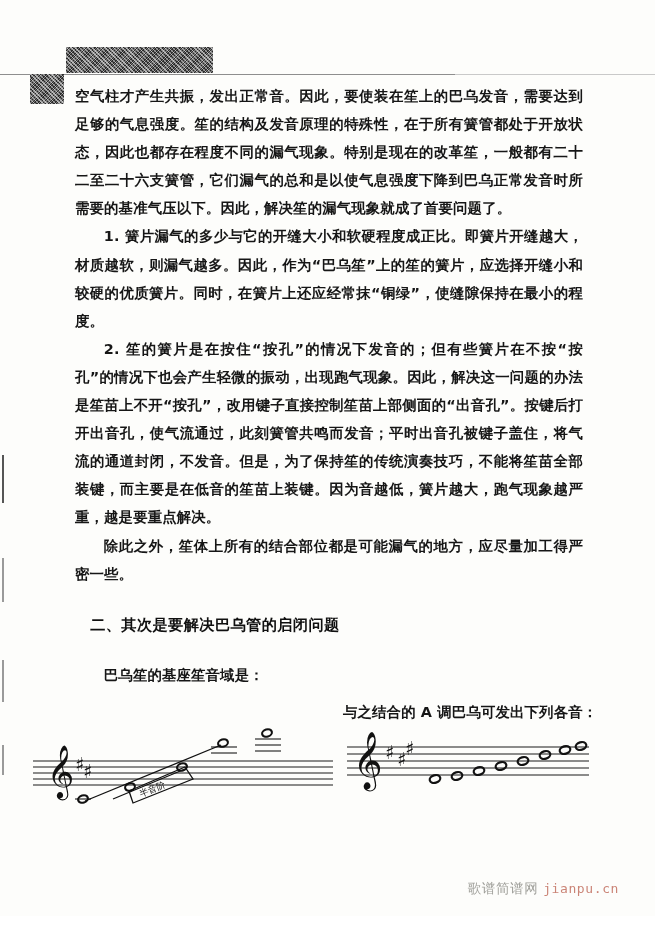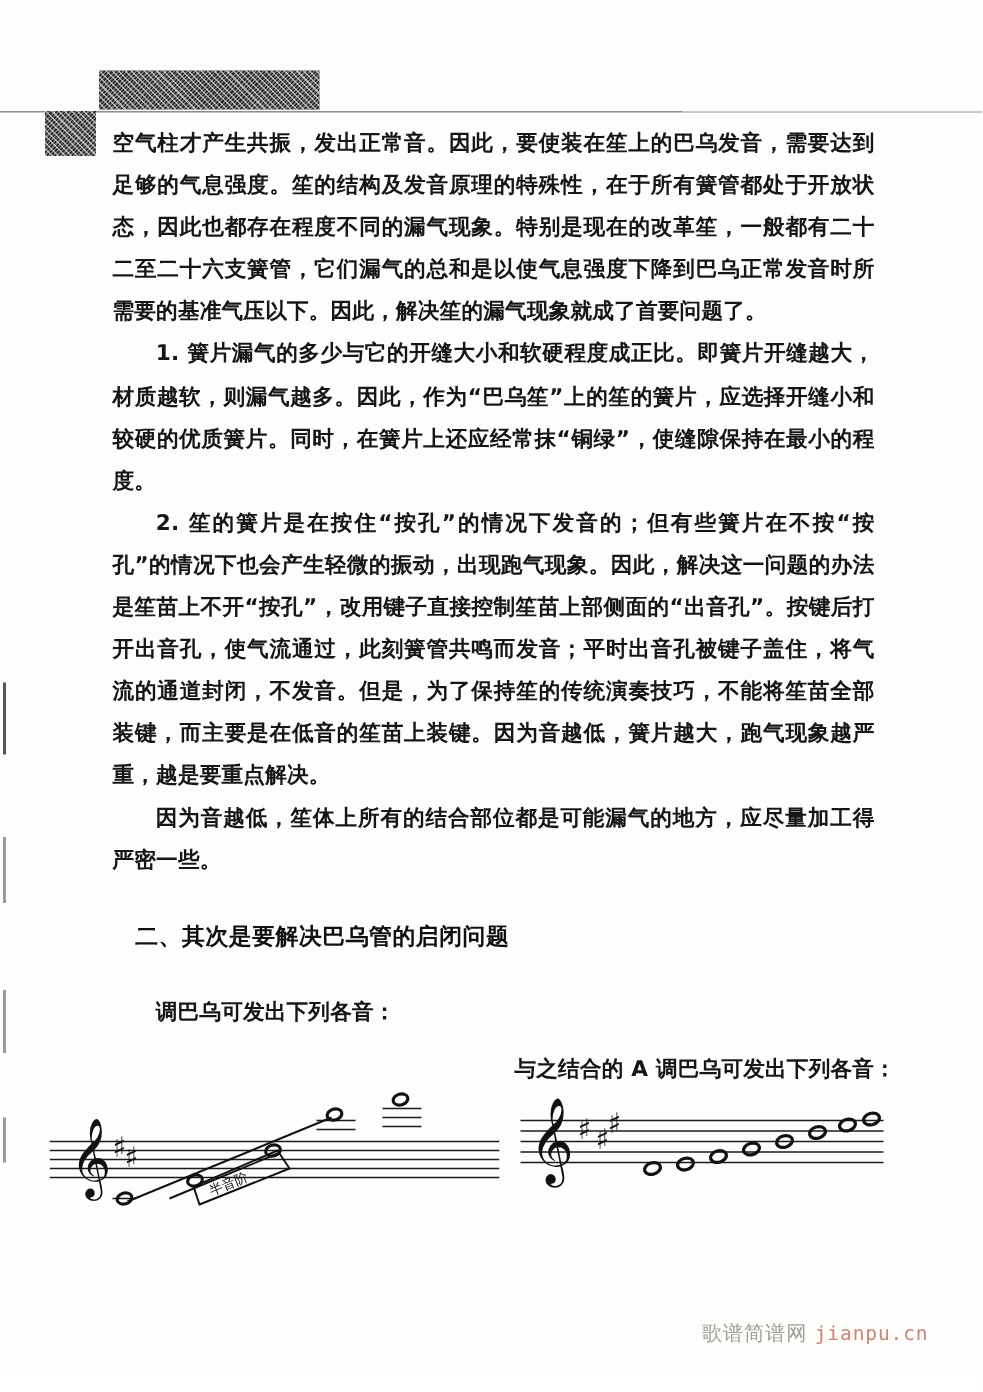--- a/index.html
+++ b/index.html
@@ -76,21 +76,20 @@
   p.indent { text-indent: 2em; }
 
   h2.heading {
     margin: 25px 0 15px 0;
     font-size: 15.2px;
     line-height: 24px;
     font-weight: 700;
     color: #101010;
     text-indent: 1em;
     letter-spacing: .4px;
-    font-family: Liberation Serif, serif;
   }
 
   .gap-sm { height: 9px; }
 
   
   .figure-row {
     position: relative;
     height: 108px;
     margin-top: 14px;
   }
@@ -136,29 +135,29 @@
   <div class="edge-mark edge-4"></div>
 
   <div class="content">
 
     <p class="para">空气柱才产生共振，发出正常音。因此，要使装在笙上的巴乌发音，需要达到足够的气息强度。笙的结构及发音原理的特殊性，在于所有簧管都处于开放状态，因此也都存在程度不同的漏气现象。特别是现在的改革笙，一般都有二十二至二十六支簧管，它们漏气的总和是以使气息强度下降到巴乌正常发音时所需要的基准气压以下。因此，解决笙的漏气现象就成了首要问题了。</p>
 
     <p class="para indent">1. 簧片漏气的多少与它的开缝大小和软硬程度成正比。即簧片开缝越大，材质越软，则漏气越多。因此，作为“巴乌笙”上的笙的簧片，应选择开缝小和较硬的优质簧片。同时，在簧片上还应经常抹“铜绿”，使缝隙保持在最小的程度。</p>
 
     <p class="para indent">2. 笙的簧片是在按住“按孔”的情况下发音的；但有些簧片在不按“按孔”的情况下也会产生轻微的振动，出现跑气现象。因此，解决这一问题的办法是笙苗上不开“按孔”，改用键子直接控制笙苗上部侧面的“出音孔”。按键后打开出音孔，使气流通过，此刻簧管共鸣而发音；平时出音孔被键子盖住，将气流的通道封闭，不发音。但是，为了保持笙的传统演奏技巧，不能将笙苗全部装键，而主要是在低音的笙苗上装键。因为音越低，簧片越大，跑气现象越严重，越是要重点解决。</p>
 
-    <p class="para indent">因为音越低，笙体上所有的结合部位都是可能漏气的地方，应尽量加工得严密一些。</p>
+    <p class="para indent">除此之外，笙体上所有的结合部位都是可能漏气的地方，应尽量加工得严密一些。</p>
 
     <h2 class="heading">二、其次是要解决巴乌管的启闭问题</h2>
 
 
 
     <div class="gap-sm"></div>
 
-    <p class="para indent">调巴乌可发出下列各音：</p>
+    <p class="para indent">巴乌笙的基座笙音域是：</p>
 
     <div class="figure-row">
 
       <div class="caption-right">与之结合的 A 调巴乌可发出下列各音：</div>
 
       <svg class="staff-left" viewBox="0 0 300 86">
         <g stroke="#1b1b1b" stroke-width="1.1">
           <line x1="0" y1="36" x2="300" y2="36"></line>
           <line x1="0" y1="42" x2="300" y2="42"></line>
           <line x1="0" y1="48" x2="300" y2="48"></line>

